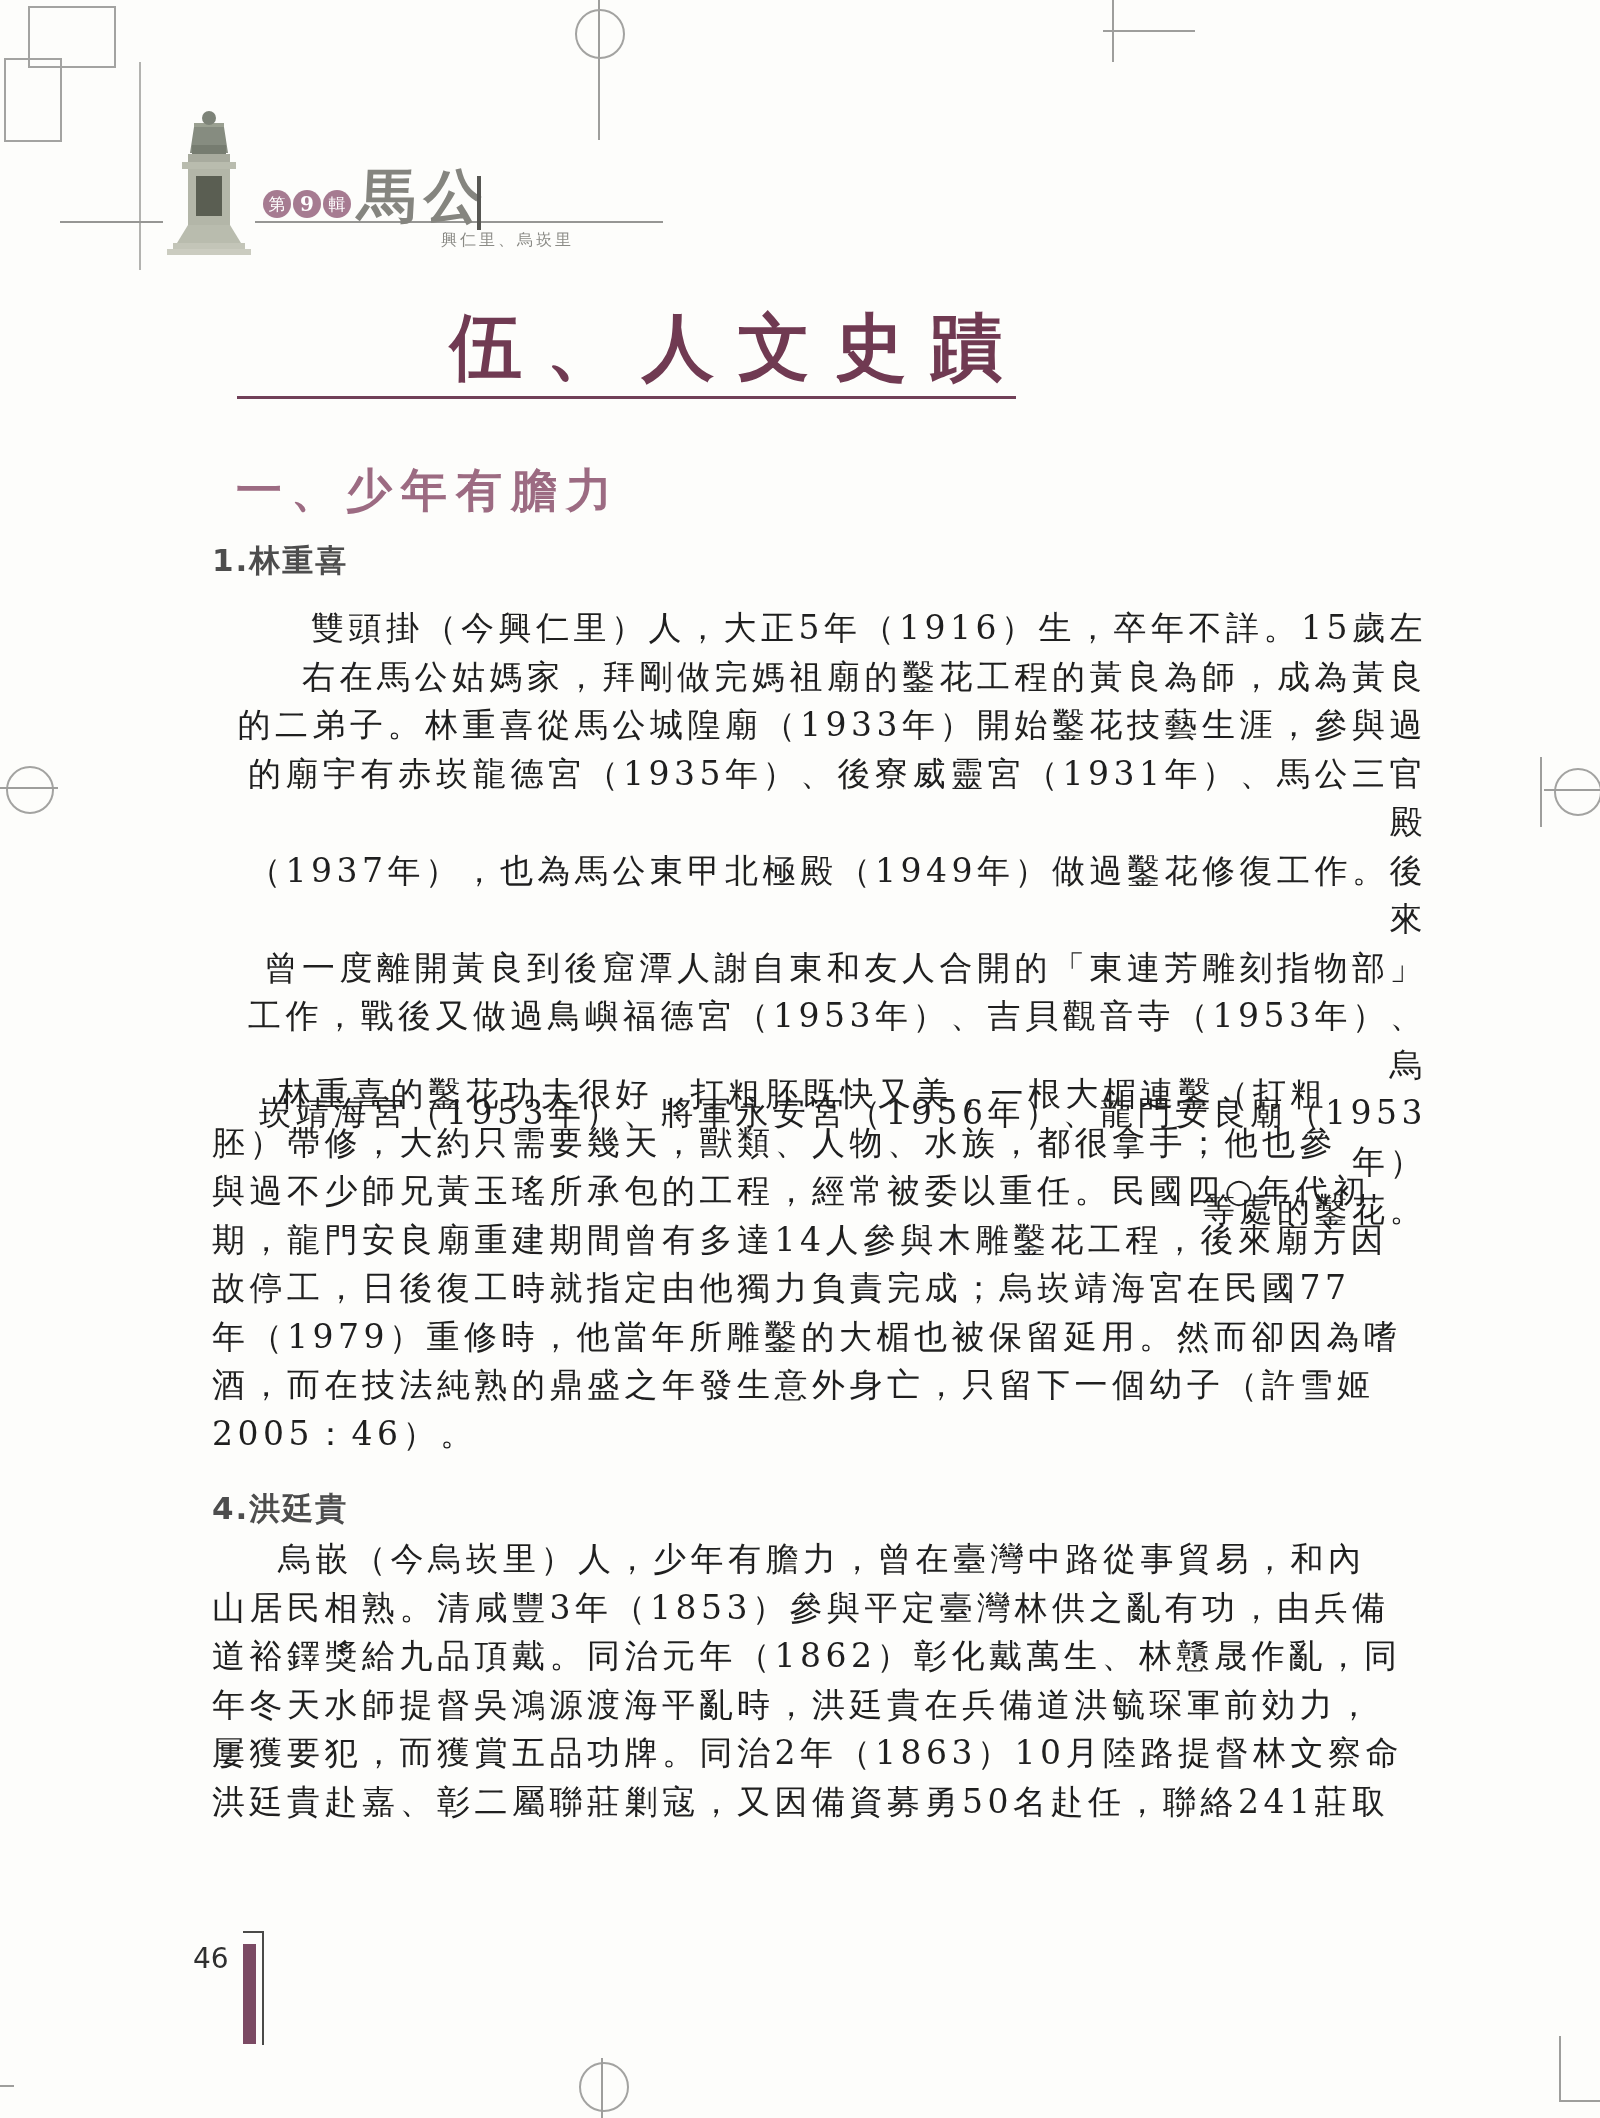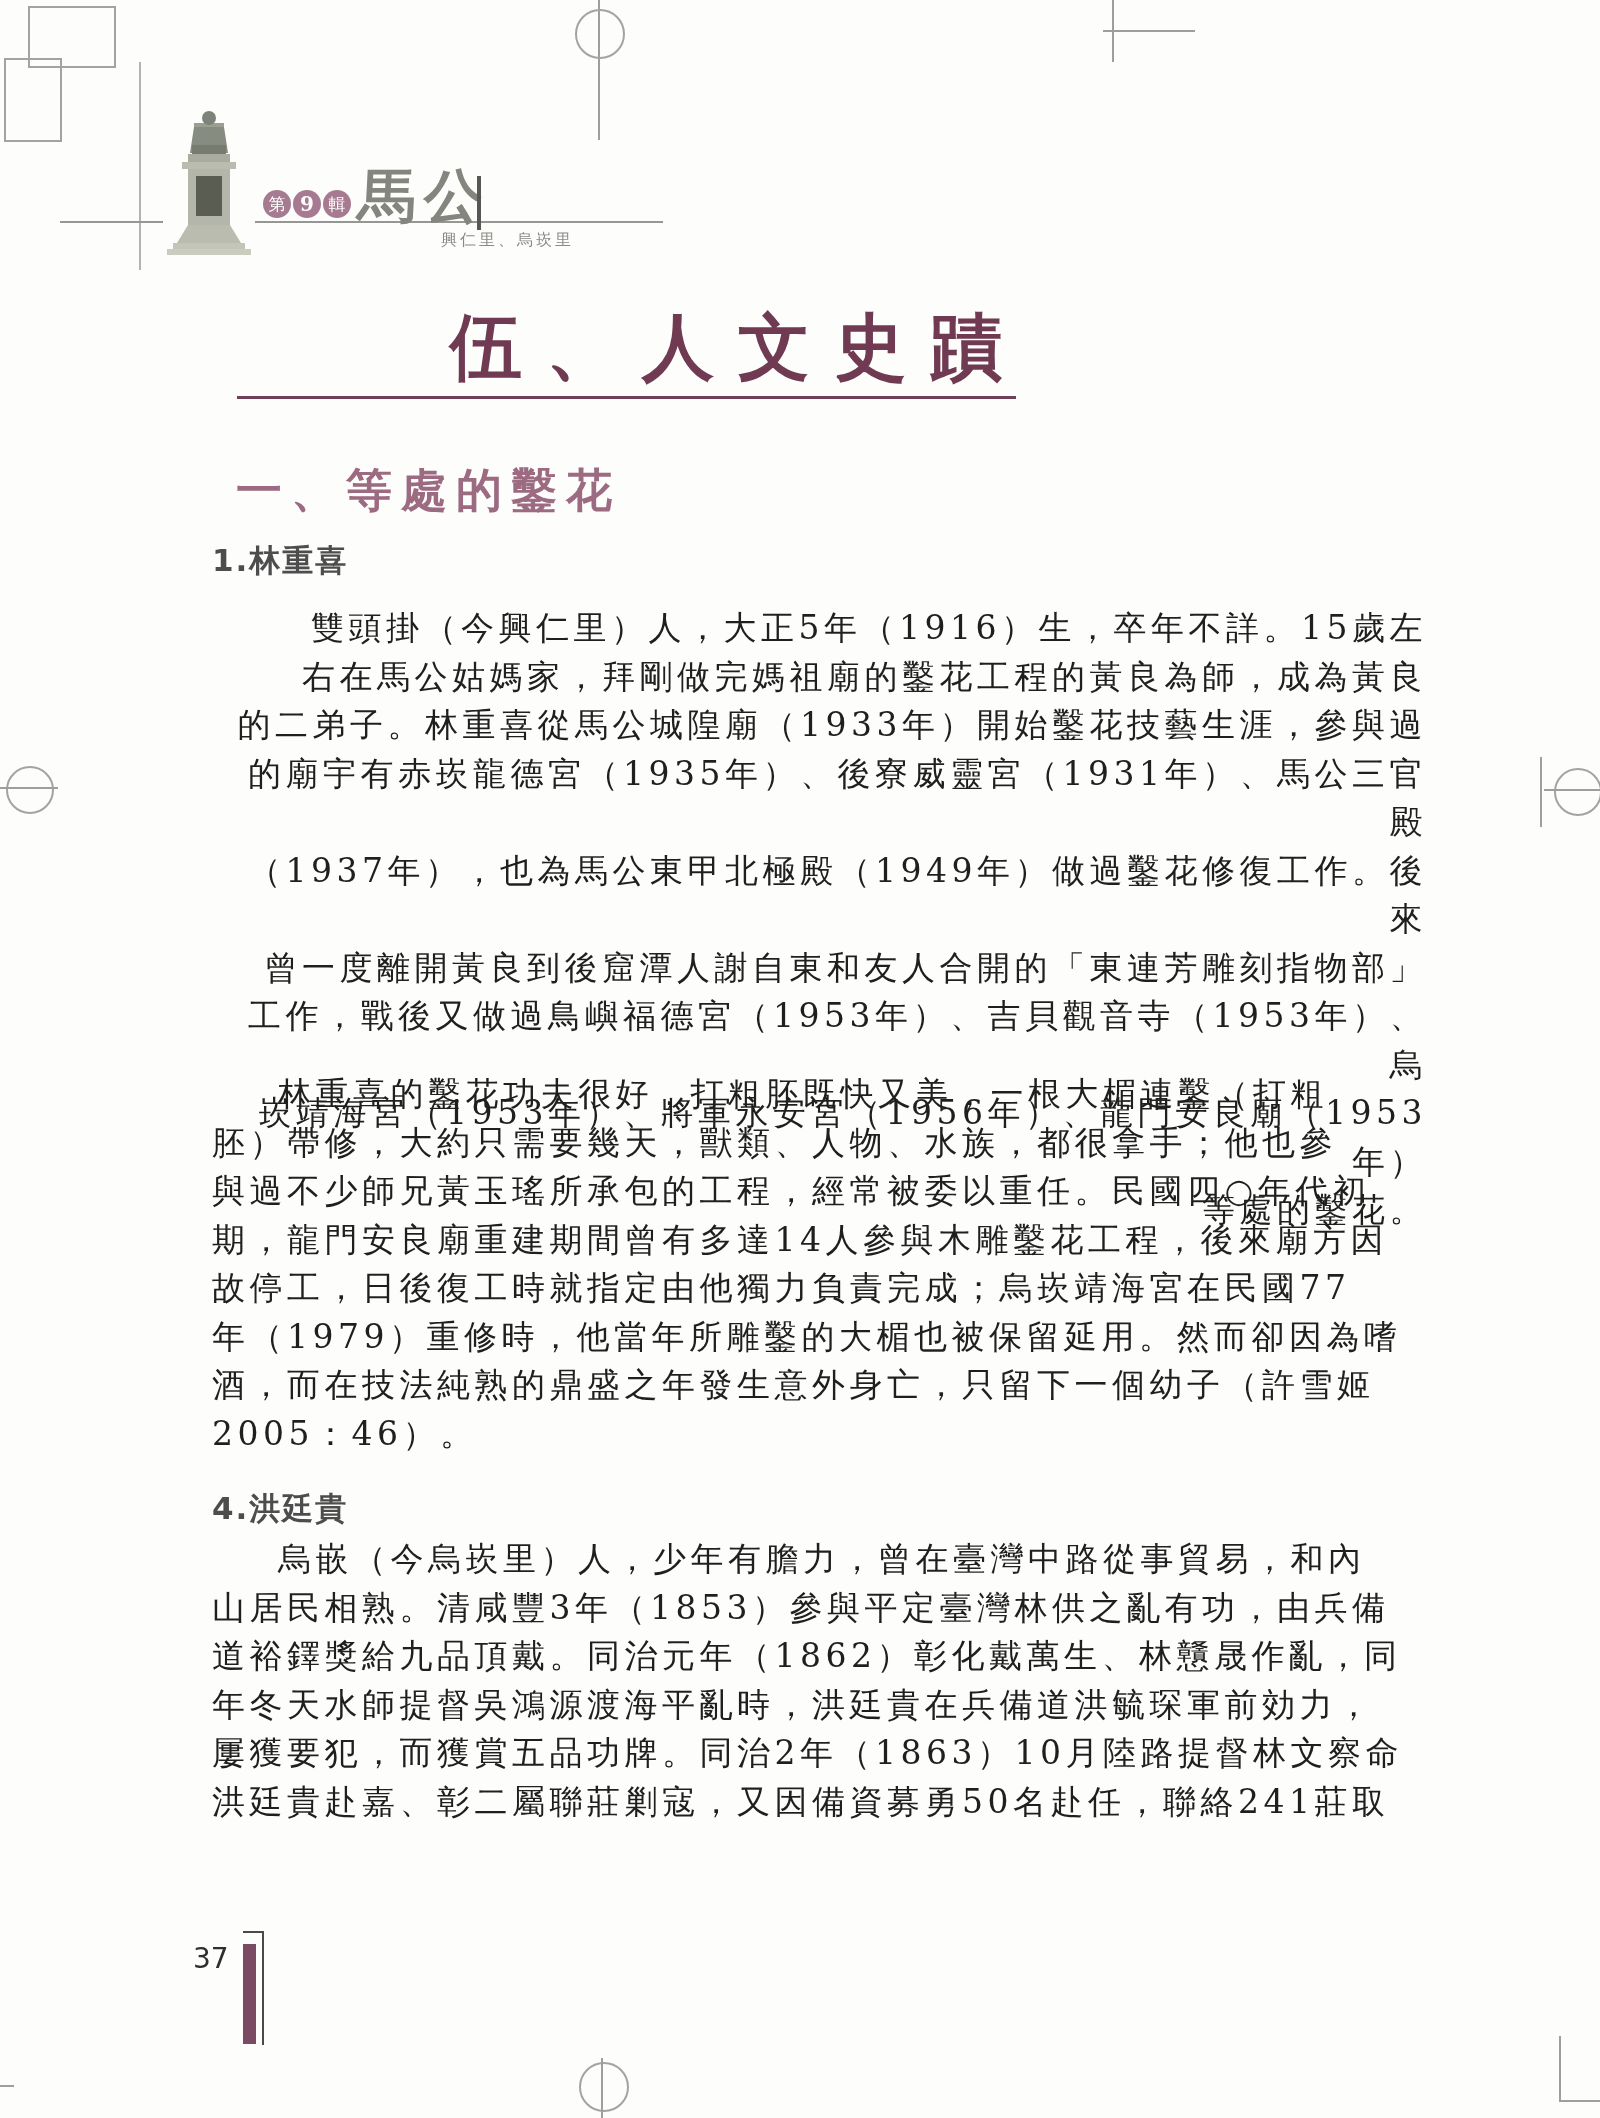--- a/index.html
+++ b/index.html
@@ -91,21 +91,21 @@
 
     <div class="series-title">馬公</div>
     <div class="hdr-bar"></div>
     <div class="hdr-subtitle">興仁里、烏崁里</div>
   </header>
 
   <main>
     <h1 class="page-title">伍、人文史蹟</h1>
     <div class="title-rule"></div>
 
-    <h2 class="section-heading">一、等處的鑿花</h2>
+    <h2 class="section-heading">一、少年有膽力</h2>
 
     <h3 class="subhead" id="subhead-1">1.林重喜</h3>
     <p class="para" id="para-1-1">雙頭掛（今興仁里）人，大正5年（1916）生，卒年不詳。15歲左
 右在馬公姑媽家，拜剛做完媽祖廟的鑿花工程的黃良為師，成為黃良
 的二弟子。林重喜從馬公城隍廟（1933年）開始鑿花技藝生涯，參與過
 的廟宇有赤崁龍德宮（1935年）、後寮威靈宮（1931年）、馬公三官殿
 （1937年），也為馬公東甲北極殿（1949年）做過鑿花修復工作。後來
 曾一度離開黃良到後窟潭人謝自東和友人合開的「東連芳雕刻指物部」
 工作，戰後又做過鳥嶼福德宮（1953年）、吉貝觀音寺（1953年）、烏
 崁靖海宮（1953年）、將軍永安宮（1956年）、龍門安良廟（1953年）
@@ -122,19 +122,19 @@
     <h3 class="subhead" id="subhead-2">4.洪廷貴</h3>
     <p class="para" id="para-2-1">烏嵌（今烏崁里）人，少年有膽力，曾在臺灣中路從事貿易，和內
 山居民相熟。清咸豐3年（1853）參與平定臺灣林供之亂有功，由兵備
 道裕鐸獎給九品頂戴。同治元年（1862）彰化戴萬生、林戇晟作亂，同
 年冬天水師提督吳鴻源渡海平亂時，洪廷貴在兵備道洪毓琛軍前効力，
 屢獲要犯，而獲賞五品功牌。同治2年（1863）10月陸路提督林文察命
 洪廷貴赴嘉、彰二屬聯莊剿寇，又因備資募勇50名赴任，聯絡241莊取</p>
   </main>
 
   <footer>
-    <span class="page-number">37</span>
+    <span class="page-number">46</span>
     <div class="footer-line-top"></div>
     <div class="footer-line-right"></div>
     <div class="footer-bar"></div>
   </footer>
 
 </div>
 
 </body></html>

